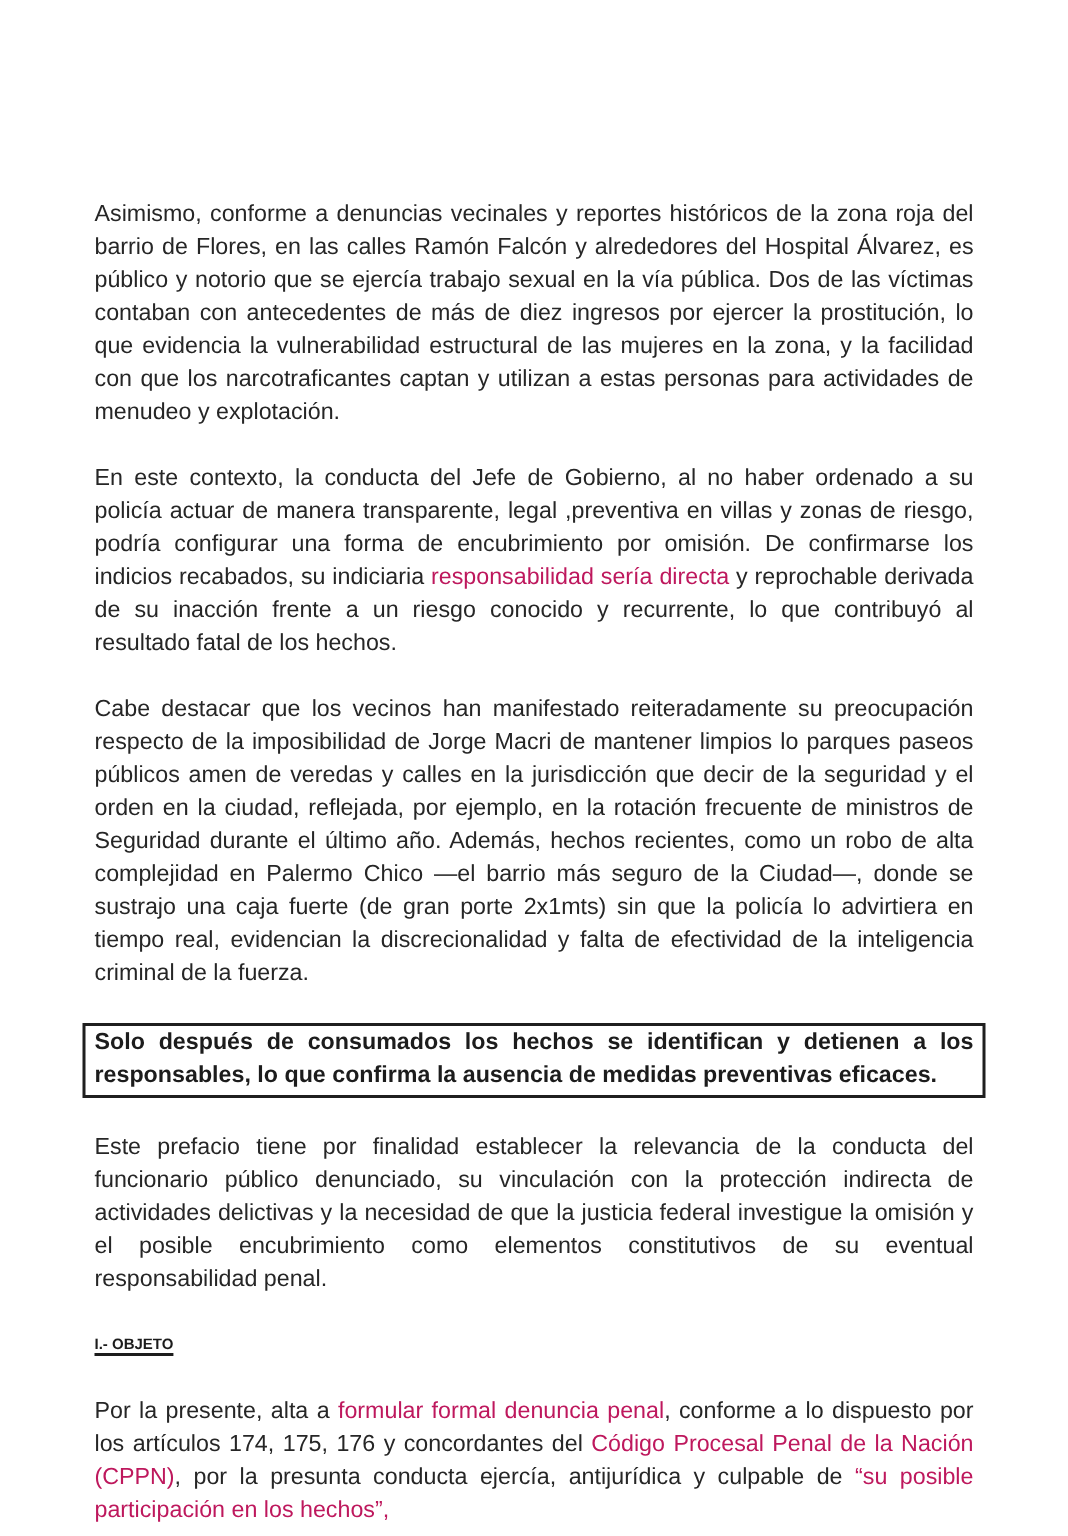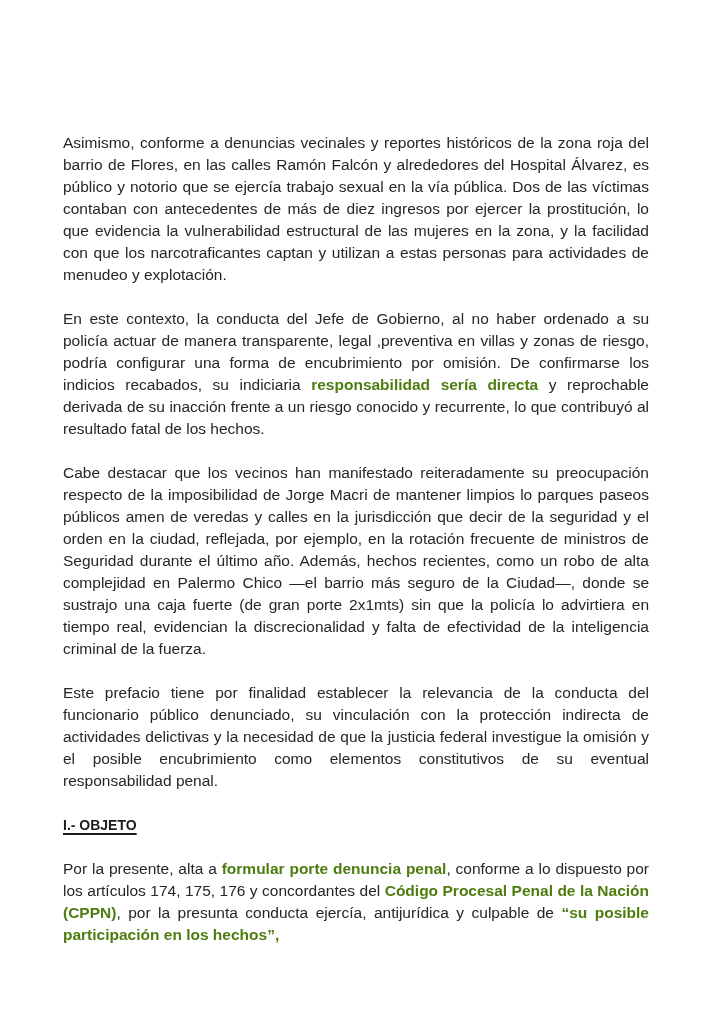--- a/index.html
+++ b/index.html
@@ -21,33 +21,33 @@
     top: 132px;
     width: 586px;
     font-size: 15.5px;
     line-height: 22px;
     text-align: justify;
   }
   .doc p {
     margin: 0 0 22px 0;
   }
   b, strong, .bold {
-    font-weight: 700;
-    color: #4d7c0f;
+    font-weight: 400;
+    color: #be185d;
   }
   .boxed {
     border: 2px solid #1f1f1f;
     margin: 0 -8px 22px -8px;
     padding: 0 6px 2px 6px;
     font-weight: 700;
     color: #1c1c1c;
     text-align: justify;
   }
   .heading {
-    font-size: 14px;
+    font-size: 10px;
     line-height: 22px;
     font-weight: 700;
     margin: 0 0 22px 0;
     text-align: left;
     color: #1c1c1c;
   }
   .heading .u {
     text-decoration: underline;
     text-decoration-thickness: 1.5px;
     text-underline-offset: 3px;
@@ -57,20 +57,21 @@
 <body>
 
 <main class="doc">
 
   <p><span>Asimismo, conforme a denuncias vecinales y reportes históricos de la zona roja del barrio de Flores, en las calles Ramón Falcón y alrededores del Hospital Álvarez, es público y notorio que se ejercía trabajo sexual en la vía pública. Dos de las víctimas contaban con antecedentes de más de diez ingresos por ejercer la prostitución, lo que evidencia la vulnerabilidad estructural de las mujeres en la zona, y la facilidad con que los narcotraficantes captan y utilizan a estas personas para actividades de menudeo y explotación.</span></p>
 
   <p><span>En este contexto, la conducta del Jefe de Gobierno, al no haber ordenado a su policía actuar de manera transparente, legal ,preventiva en villas y zonas de riesgo, podría configurar una forma de encubrimiento por omisión. De confirmarse los indicios recabados, su indiciaria </span><b>responsabilidad sería directa</b><span> y reprochable derivada de su inacción frente a un riesgo conocido y recurrente, lo que contribuyó al resultado fatal de los hechos.</span></p>
 
   <p><span>Cabe destacar que los vecinos han manifestado reiteradamente su preocupación respecto de la imposibilidad de Jorge Macri de mantener limpios lo parques paseos públicos amen de veredas y calles en la jurisdicción que decir de la seguridad y el orden en la ciudad, reflejada, por ejemplo, en la rotación frecuente de ministros de Seguridad durante el último año. Además, hechos recientes, como un robo de alta complejidad en Palermo Chico —el barrio más seguro de la Ciudad—, donde se sustrajo una caja fuerte (de gran porte 2x1mts) sin que la policía lo advirtiera en tiempo real, evidencian la discrecionalidad y falta de efectividad de la inteligencia criminal de la fuerza.</span></p>
 
+  <div class="boxed"><span>Solo después de consumados los hechos se identifican y detienen a los responsables, lo que confirma la ausencia de medidas preventivas eficaces.</span></div>
 
   <p><span>Este prefacio tiene por finalidad establecer la relevancia de la conducta del funcionario público denunciado, su vinculación con la protección indirecta de actividades delictivas y la necesidad de que la justicia federal investigue la omisión y el posible encubrimiento como elementos constitutivos de su eventual responsabilidad penal.</span></p>
 
   <h2 class="heading"><span class="u">I.- OBJETO</span></h2>
 
-  <p><span>Por la presente, alta a </span><b>formular porte denuncia penal</b><span>, conforme a lo dispuesto por los artículos 174, 175, 176 y concordantes del </span><b>Código Procesal Penal de la Nación (CPPN)</b><span>, por la presunta conducta ejercía, antijurídica y culpable de </span><b>“su posible participación en los hechos”,</b></p>
+  <p><span>Por la presente, alta a </span><b>formular formal denuncia penal</b><span>, conforme a lo dispuesto por los artículos 174, 175, 176 y concordantes del </span><b>Código Procesal Penal de la Nación (CPPN)</b><span>, por la presunta conducta ejercía, antijurídica y culpable de </span><b>“su posible participación en los hechos”,</b></p>
 
 </main>
 
 </body></html>

